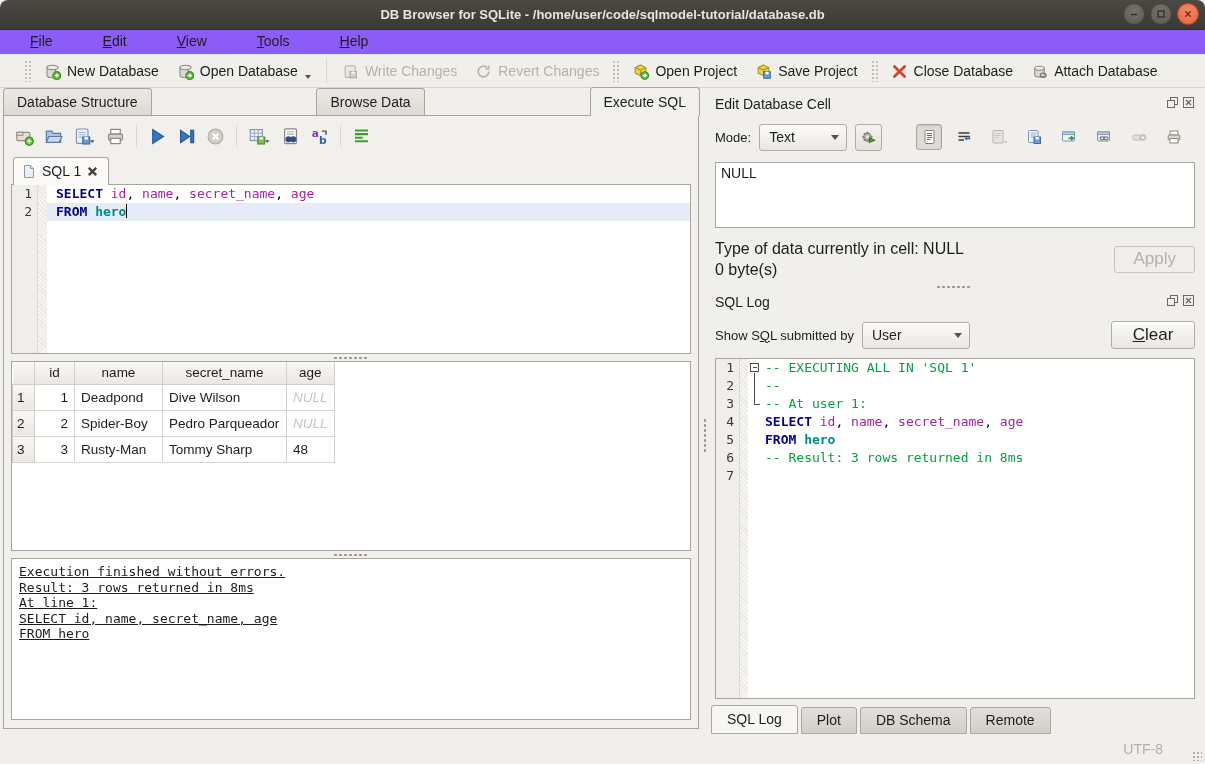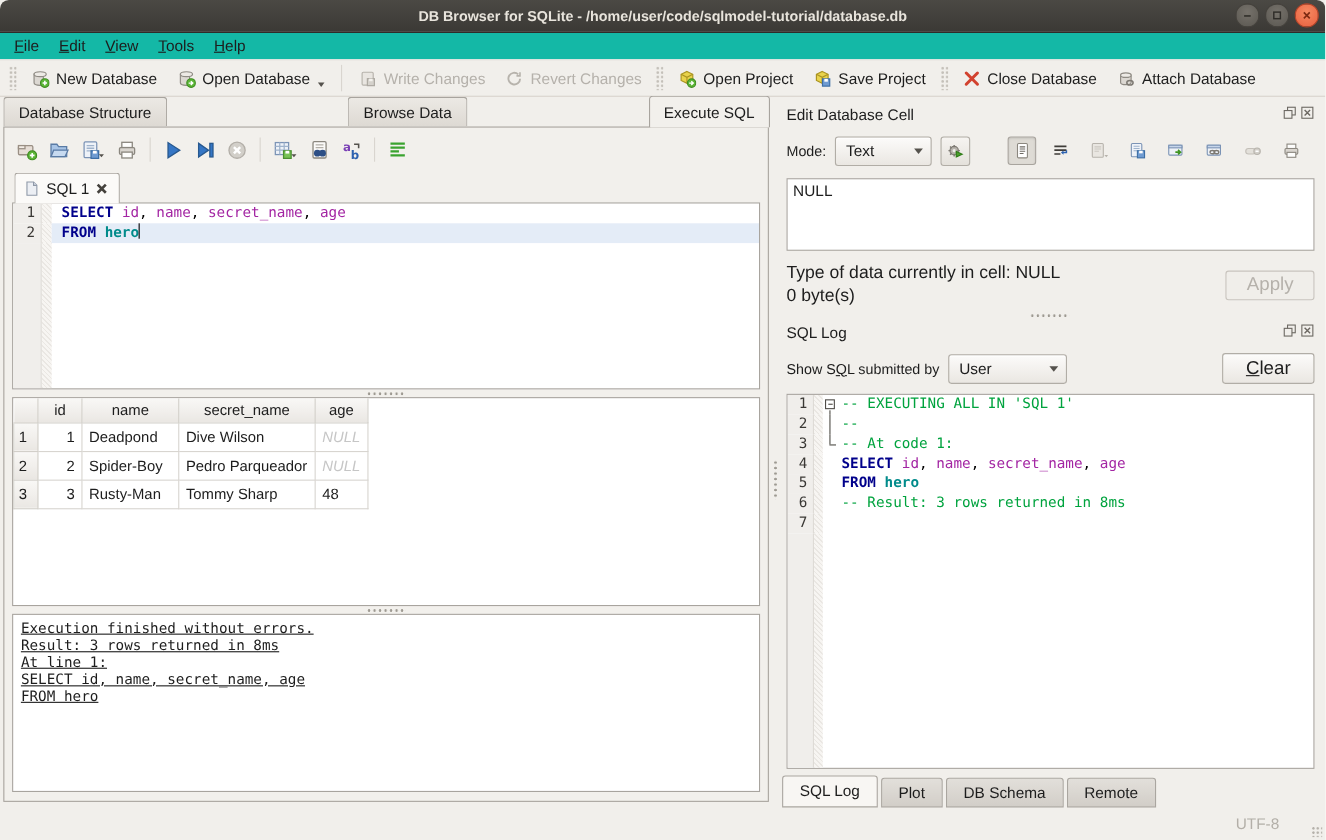--- a/index.html
+++ b/index.html
@@ -8,26 +8,26 @@
 
   
   .titlebar { height:30px; flex:none; background:linear-gradient(#4b4944,#3b3935); border-radius:8px 8px 0 0; display:flex; align-items:center; position:relative; border-bottom:1px solid #2e2c29; }
   .titlebar .title { flex:1; text-align:center; color:#e8e4dc; font-weight:bold; font-size:13px; white-space:nowrap; }
   .winbtns { position:absolute; right:6px; top:3px; display:flex; gap:5px; }
   .wbtn { width:22px; height:22px; border-radius:50%; display:flex; align-items:center; justify-content:center; background:radial-gradient(circle at 50% 35%,#76726b,#5a5751); border:1px solid #45423d; }
   .wbtn svg { display:block; }
   .wbtn.close { background:radial-gradient(circle at 50% 35%,#f58a62,var(--close-btn-orange,#e85f3e)); border-color:#b4452a; }
 
   
-  .menubar { height:24px; flex:none; display:flex; align-items:stretch; background:#14b8a6; padding-left:4px; }
+  .menubar { height:24px; flex:none; display:flex; align-items:stretch; background:#8b5cf6; padding-left:21px;gap:32px; }
   .menu-item { padding:3px 9px 0 9px; font-size:14px; }
   .menu-item u { text-decoration:underline; }
 
   
-  .toolbar { height:34px; flex:none; display:flex; align-items:center; background:#f1efeb; border-top:1px solid #e7e4df; border-bottom:1px solid #d7d3cd; padding:0 4px; }
+  .toolbar { height:34px; flex:none; display:flex; align-items:center; background:#f1efeb; border-top:1px solid #e7e4df; border-bottom:1px solid #d7d3cd; padding:0 20px; }
   .tb-handle { width:7px; height:22px; margin:0 4px; background-image:radial-gradient(circle,#c3bfb8 1px,transparent 1.3px); background-size:4px 4px; background-repeat:repeat; flex:none; }
   .tb-sep { width:1px; height:24px; background:#d9d5cf; margin:0 6px; flex:none; }
   .tb-btn { display:flex; align-items:center; gap:6px; padding:5px 9px; border-radius:3px; font-size:14px; white-space:nowrap; }
   .tb-btn.disabled { color:var(--disabled-text,#b5b1ab); }
   .tb-caret { width:0; height:0; border-left:3.5px solid transparent; border-right:3.5px solid transparent; border-top:4.5px solid #55524d; margin:12px 0 0 1px; }
 
   
   .main { flex:1; display:flex; min-height:0; }
   .left-pane { width:702px; flex:none; display:flex; flex-direction:column; min-height:0; }
   .vsplit { width:5px; flex:none; position:relative; }
@@ -580,21 +580,21 @@
         <div class="log-line">
             <span class="ln">2</span>
             <span class="hatch"></span>
             <span class="fold fline"></span>
             <span class="code"><span class="tok-cm">--</span></span>
           </div>
         <div class="log-line">
             <span class="ln">3</span>
             <span class="hatch"></span>
             <span class="fold felbow"></span>
-            <span class="code"><span class="tok-cm">-- At code 1:</span></span>
+            <span class="code"><span class="tok-cm">-- At user 1:</span></span>
           </div>
         <div class="log-line">
             <span class="ln">4</span>
             <span class="hatch"></span>
             <span class="fold"></span>
             <span class="code"><span class="tok-kw">SELECT</span><span class="tok-pl"> </span><span class="tok-id">id</span><span class="tok-pl">, </span><span class="tok-id">name</span><span class="tok-pl">, </span><span class="tok-id">secret_name</span><span class="tok-pl">, </span><span class="tok-id">age</span></span>
           </div>
         <div class="log-line">
             <span class="ln">5</span>
             <span class="hatch"></span>

